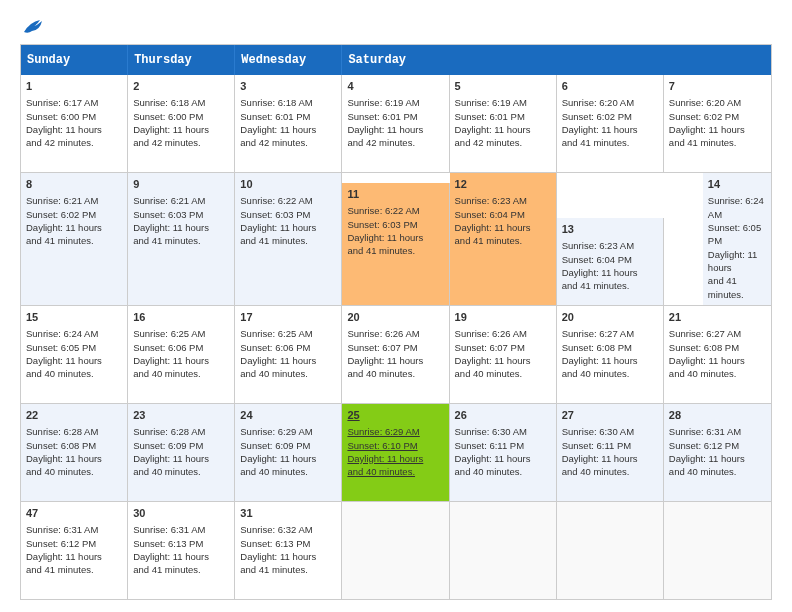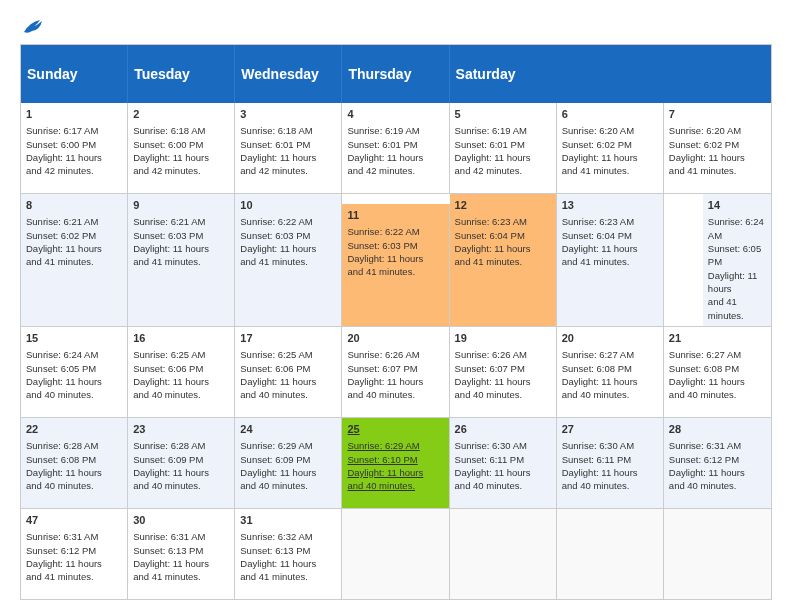--- a/index.html
+++ b/index.html
@@ -63,24 +63,25 @@
       border: 1px solid #ccc;
     }
     .cal-header {
       display: grid;
       grid-template-columns: repeat(7, 1fr);
       background: #1a6bbf;
     }
     .cal-header-cell {
       color: #fff;
       font-weight: bold;
-      font-size: 14px;
-      padding: 21px 6px;
+      font-size: 12px;
+      padding: 8px 6px;
       text-align: left;
       border-right: 1px solid #2a7bcf;
+      font-family: Liberation Mono, monospace;
     }
     .cal-header-cell:last-child { border-right: none; }
     .cal-body {
       display: flex;
       flex-direction: column;
       flex: 1;
     }
     .cal-row {
       display: grid;
       grid-template-columns: repeat(7, 1fr);
@@ -124,23 +125,22 @@
     </div>
     <div class="title-block">
       <div class="month-title"></div>
       <div class="location"></div>
     </div>
   </div>
 
   <div class="calendar">
     <div class="cal-header" id="cal-header">
         <div class="cal-header-cell">Sunday</div>
-        <div class="cal-header-cell">Tuesday</div>
+        <div class="cal-header-cell">Thursday</div>
         <div class="cal-header-cell">Wednesday</div>
-        <div class="cal-header-cell">Thursday</div>
         <div class="cal-header-cell">Saturday</div>
       </div>
     <div class="cal-body" id="cal-body">
         <div class="cal-row">
           <div class="cal-cell">
             <span class="day-num">1</span>
             <div>Sunrise: 6:17 AM</div>
             <div>Sunset: 6:00 PM</div>
             <div>Daylight: 11 hours</div>
             <div>and 42 minutes.</div>
@@ -217,21 +217,21 @@
             <div>Daylight: 11 hours</div>
             <div>and 41 minutes.</div>
           </div>
           <div class="cal-cell" style="background: #fdba74;">
             <span class="day-num">12</span>
             <div>Sunrise: 6:23 AM</div>
             <div>Sunset: 6:04 PM</div>
             <div>Daylight: 11 hours</div>
             <div>and 41 minutes.</div>
           </div>
-          <div class="cal-cell" style="background: rgb(238, 243, 251);">
+          <div class="cal-cell" style="background: rgb(238, 243, 251); margin-top: 45px;">
             <span class="day-num">13</span>
             <div>Sunrise: 6:23 AM</div>
             <div>Sunset: 6:04 PM</div>
             <div>Daylight: 11 hours</div>
             <div>and 41 minutes.</div>
           </div>
           <div class="cal-cell" style="background: rgb(238, 243, 251); margin-left: 39px;">
             <span class="day-num">14</span>
             <div>Sunrise: 6:24 AM</div>
             <div>Sunset: 6:05 PM</div>

